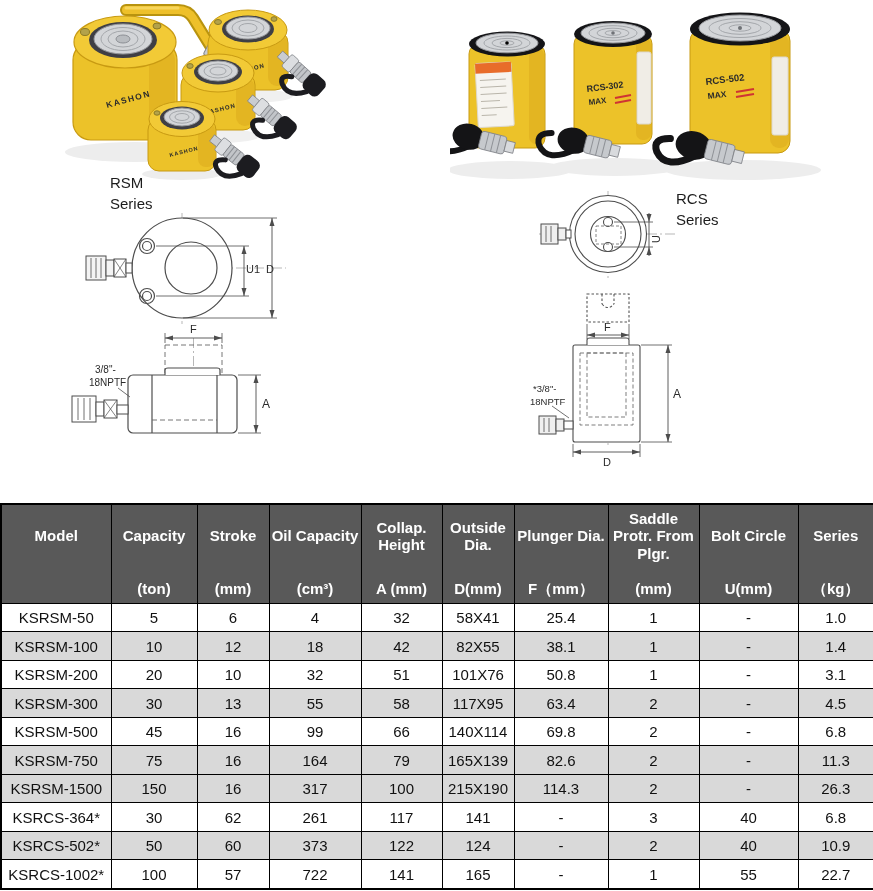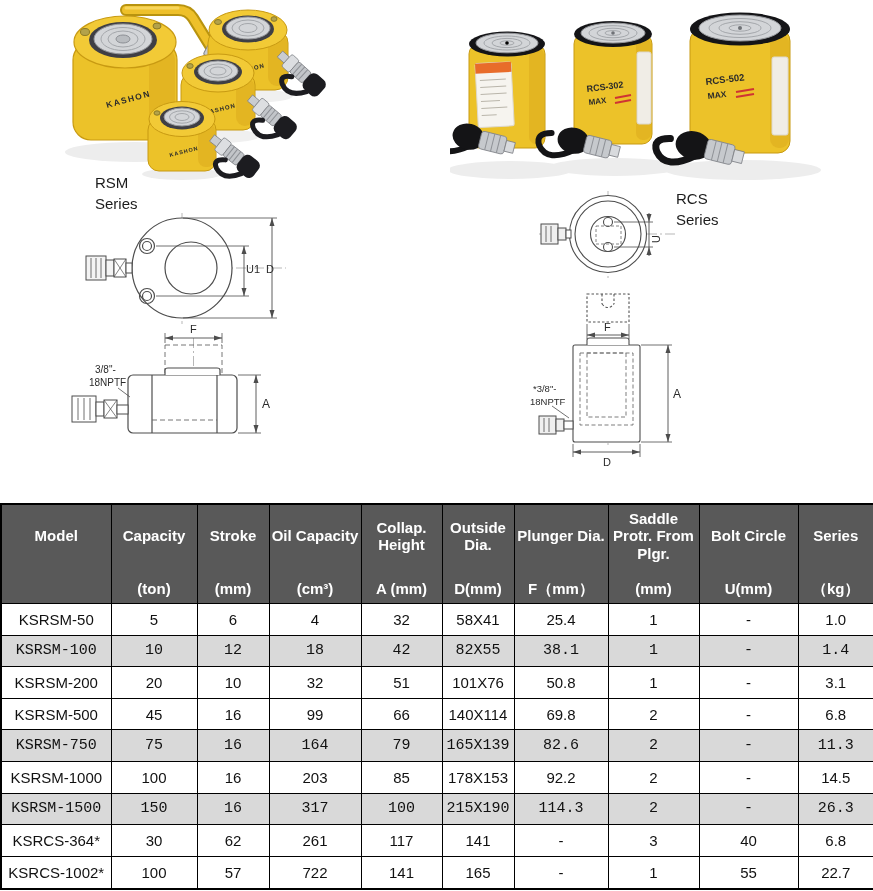--- a/index.html
+++ b/index.html
@@ -14,21 +14,21 @@
              border:2px solid var(--border,#000);}
   table.spec th,table.spec td{border:1.5px solid var(--border,#000);padding:0;text-align:center;
              vertical-align:middle;overflow:hidden;}
   table.spec thead tr{height:90px;}
   table.spec th{background:var(--header-bg,#595959);color:var(--header-text,#fff);
              font-weight:bold;font-size:15px;}
   table.spec th .hlabel{height:62px;display:flex;align-items:center;justify-content:center;
              line-height:1.15;padding:0 2px;}
   table.spec th .hunit{height:24px;line-height:20px;margin-top:12px;}
   table.spec td{font-size:15px;color:#111;background:#fff;}
-  table.spec tr.alt td{background:var(--row-alt-bg,#d9d9d9);font-family:Liberation Mono, monospace;}
+  table.spec tr.alt td{background:var(--row-alt-bg,#d9d9d9);}
   col.c0{width:110px}col.c1{width:86px}col.c2{width:72px}col.c3{width:92px}col.c4{width:81px}
   col.c5{width:72px}col.c6{width:94px}col.c7{width:91px}col.c8{width:99px}col.c9{width:76px}
 </style>
 </head>
 <body>
 
 <div class="canvas">
 
   <svg class="abs" style="left:30px;top:0px" width="410" height="185" viewBox="0 0 410 185">
 
@@ -122,21 +122,21 @@
       <rect x="9" y="-8" width="10" height="16" rx="2" fill="#dcdee1" stroke="#85888d" stroke-width="0.8"></rect>
       <rect x="19" y="-7" width="17" height="14" rx="2" fill="#c2c5c9" stroke="#808287" stroke-width="0.8"></rect>
       <line x1="23" y1="-7" x2="23" y2="7" stroke="#8e9196"></line>
       <line x1="27" y1="-7" x2="27" y2="7" stroke="#8e9196"></line>
       <line x1="31" y1="-7" x2="31" y2="7" stroke="#8e9196"></line>
       <rect x="36" y="-10" width="20" height="20" rx="6" fill="#1c1c20"></rect>
       <path d="M 45 10 q -10 17 -23 11 q -9 -5 2 -12" fill="none" stroke="#1c1c20" stroke-width="5" stroke-linecap="round"></path>
     </g>
   </svg>
 
-  <div class="abs series-label" style="left:95px;top:172px">
+  <div class="abs series-label" style="left:110px;top:172px">
     <div>RSM</div>
     <div>Series</div>
   </div>
 
   <svg class="abs" style="left:450px;top:2px" width="423" height="190" viewBox="0 0 423 190">
     <ellipse cx="60" cy="168" rx="62" ry="9" fill="#ededed"></ellipse>
     <ellipse cx="165" cy="165" rx="65" ry="9" fill="#ededed"></ellipse>
     <ellipse cx="293" cy="168" rx="78" ry="10" fill="#ededed"></ellipse>
 
     <g transform="translate(57,42)">
@@ -462,20 +462,32 @@
             <td>20</td>
             <td>10</td>
             <td>32</td>
             <td>51</td>
             <td>101X76</td>
             <td>50.8</td>
             <td>1</td>
             <td>-</td>
             <td>3.1</td>
           </tr>
+          <tr class="alt">
+            <td>KSRSM-300</td>
+            <td>30</td>
+            <td>13</td>
+            <td>55</td>
+            <td>58</td>
+            <td>117X95</td>
+            <td>63.4</td>
+            <td>2</td>
+            <td>-</td>
+            <td>4.5</td>
+          </tr>
           <tr>
             <td>KSRSM-500</td>
             <td>45</td>
             <td>16</td>
             <td>99</td>
             <td>66</td>
             <td>140X114</td>
             <td>69.8</td>
             <td>2</td>
             <td>-</td>
@@ -486,32 +498,20 @@
             <td>75</td>
             <td>16</td>
             <td>164</td>
             <td>79</td>
             <td>165X139</td>
             <td>82.6</td>
             <td>2</td>
             <td>-</td>
             <td>11.3</td>
           </tr>
-          <tr>
-            <td>KSRSM-1000</td>
-            <td>100</td>
-            <td>16</td>
-            <td>203</td>
-            <td>85</td>
-            <td>178X153</td>
-            <td>92.2</td>
-            <td>2</td>
-            <td>-</td>
-            <td>14.5</td>
-          </tr>
           <tr class="alt">
             <td>KSRSM-1500</td>
             <td>150</td>
             <td>16</td>
             <td>317</td>
             <td>100</td>
             <td>215X190</td>
             <td>114.3</td>
             <td>2</td>
             <td>-</td>
@@ -522,20 +522,32 @@
             <td>30</td>
             <td>62</td>
             <td>261</td>
             <td>117</td>
             <td>141</td>
             <td>-</td>
             <td>3</td>
             <td>40</td>
             <td>6.8</td>
           </tr>
+          <tr class="alt">
+            <td>KSRCS-502*</td>
+            <td>50</td>
+            <td>60</td>
+            <td>373</td>
+            <td>122</td>
+            <td>124</td>
+            <td>-</td>
+            <td>2</td>
+            <td>40</td>
+            <td>10.9</td>
+          </tr>
           <tr>
             <td>KSRCS-1002*</td>
             <td>100</td>
             <td>57</td>
             <td>722</td>
             <td>141</td>
             <td>165</td>
             <td>-</td>
             <td>1</td>
             <td>55</td>

